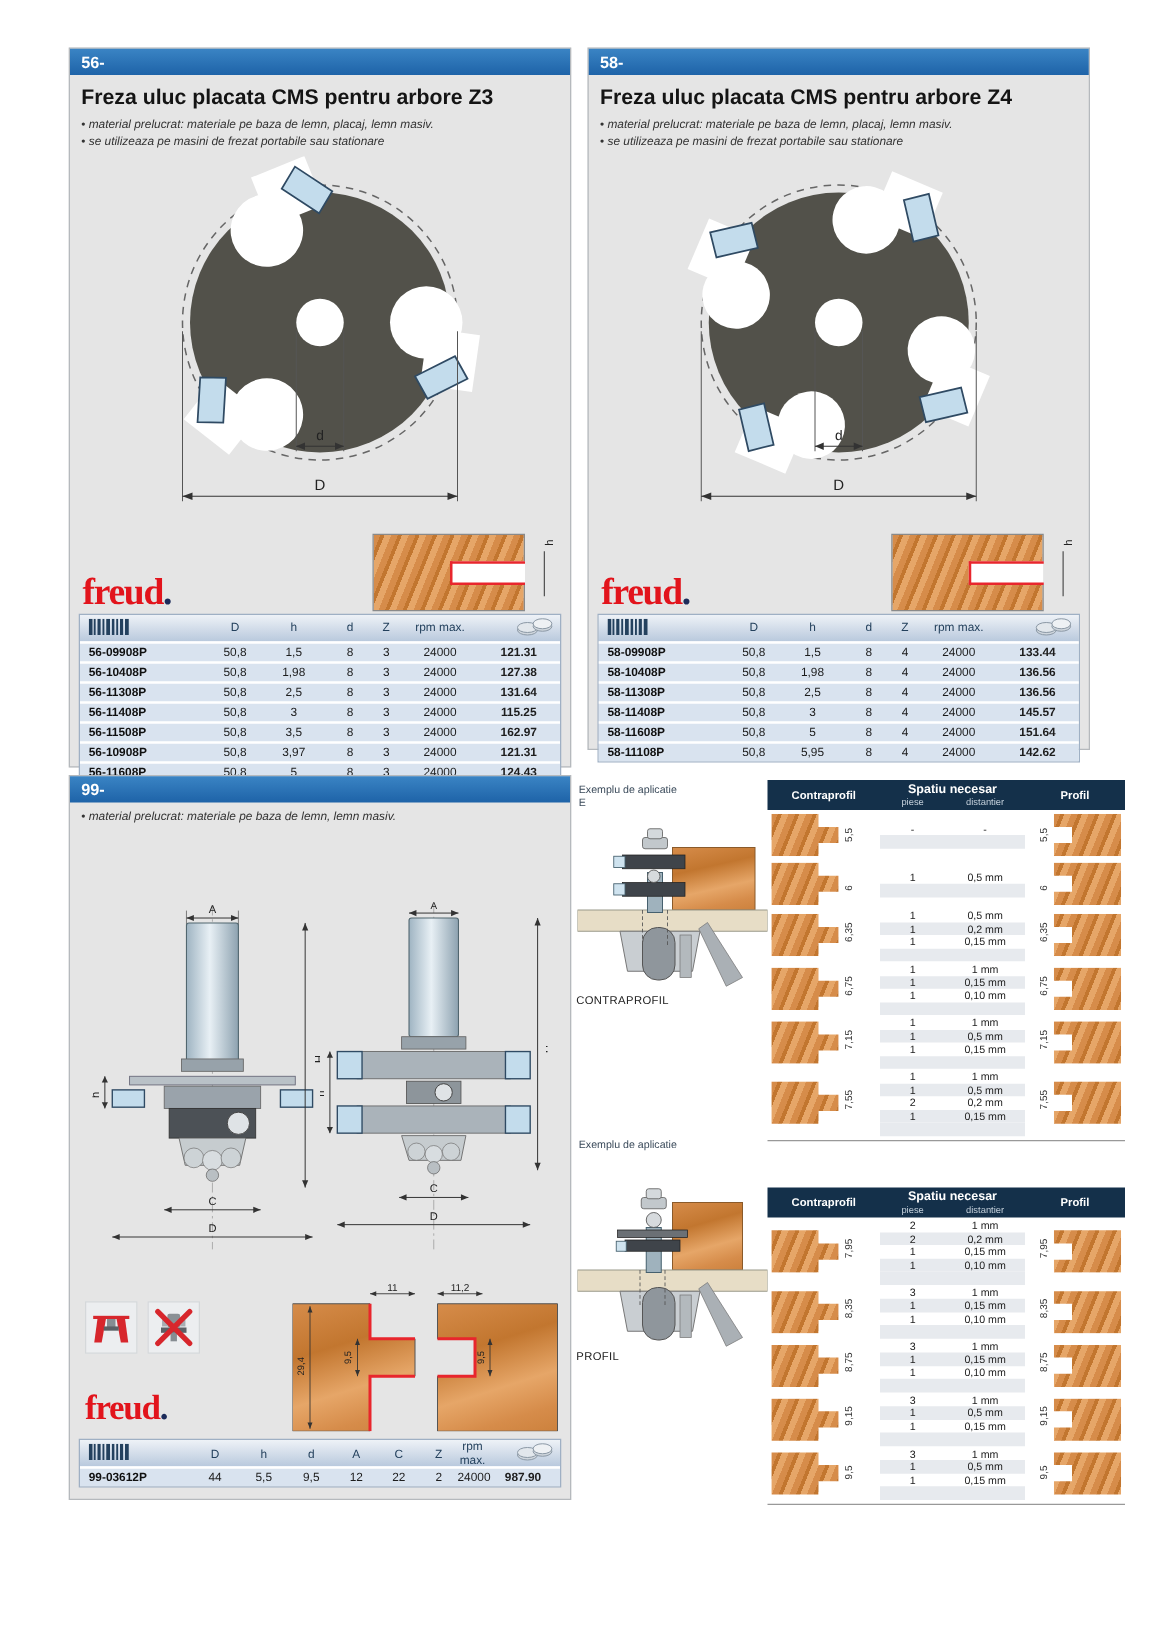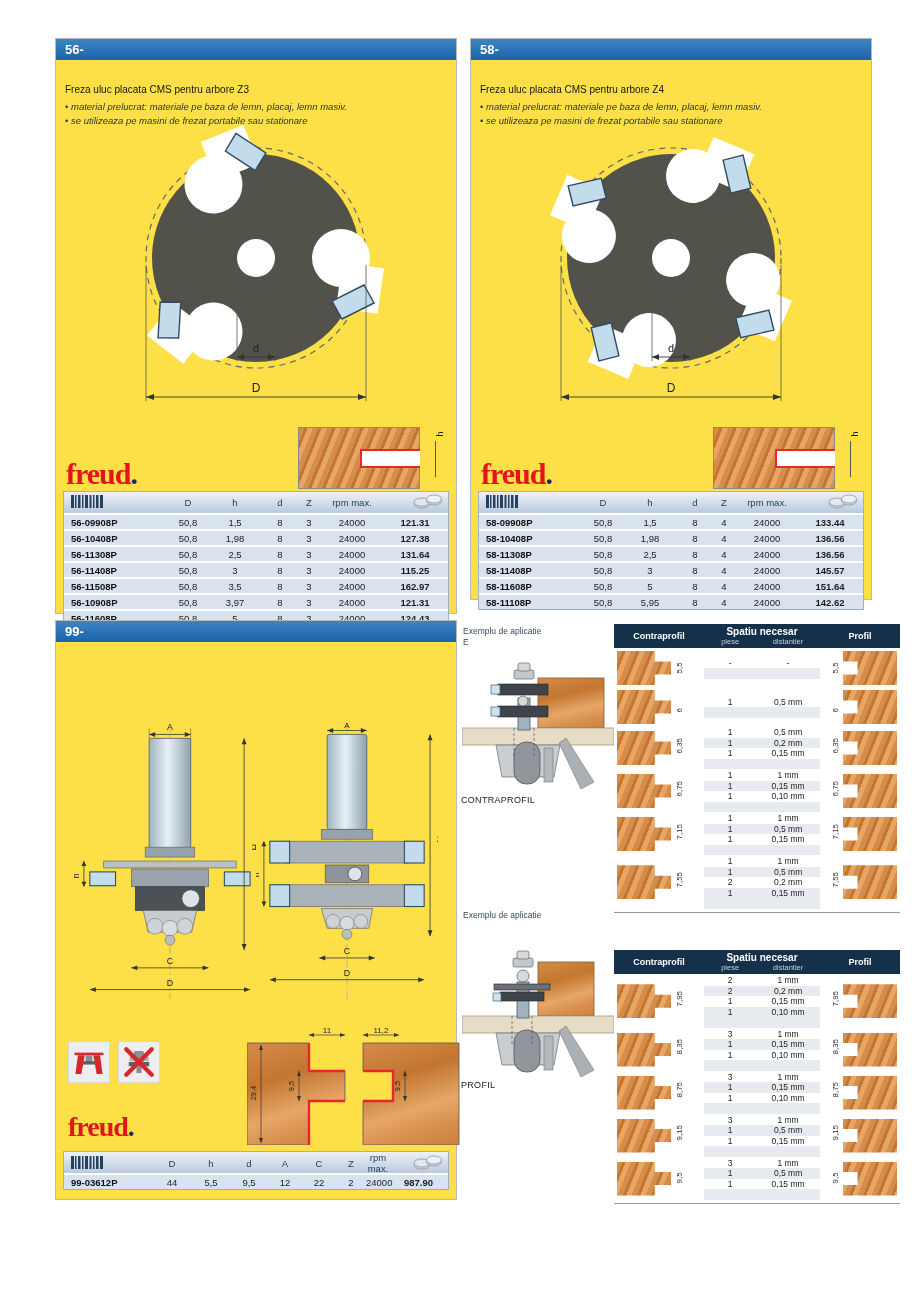--- a/index.html
+++ b/index.html
@@ -1,19 +1,19 @@
 <!DOCTYPE html>
 <html><head>
 <meta charset="utf-8">
 <style>
   html,body{margin:0;padding:0;background:#ffffff;}
   .page{position:relative;width:920px;height:1301px;background:#fff;font-family:"Liberation Sans",sans-serif;overflow:hidden;}
-  .panel{position:absolute;border:1px solid #b5b9bd;background:#fde047;}
+  .panel{position:absolute;border:1px solid #b5b9bd;background:#e5e5e5;}
   .hdr-bar{height:21px;background:linear-gradient(180deg,#3a84c4,#1e63a8);color:#fff;font-size:13px;font-weight:bold;line-height:21px;padding-left:9px;}
-  .title{margin:24px 10px 0 9px;font-size:10px;font-weight:normal;color:#141414;}
+  .title{margin:8px 10px 0 9px;font-size:17px;font-weight:bold;color:#141414;}
   .bullets{margin:5px 10px 0 9px;}
   .bullet{font-size:9.5px;font-style:italic;color:#333;line-height:1.45;}
   .bullet::before{content:"• ";font-style:normal;}
   .cutter-wrap{position:absolute;left:50%;transform:translateX(-50%);top:86px;}
   .media-row{position:absolute;left:10px;right:8px;top:384px;height:66px;display:flex;justify-content:space-between;align-items:flex-end;}
   .freud{font-family:Liberation Serif, serif;font-weight:bold;font-size:30px;color:#e2141c;letter-spacing:-1px;line-height:1;}
   .freud .dot{color:#1c2b5a;}
   .freud.small{font-size:28px;}
   
   .groove{position:relative;width:150px;height:62px;}
@@ -49,21 +49,21 @@
   .wcell.left{padding-left:3px;}
   .wcell.right{justify-content:flex-end;padding-right:3px;}
   .wood{width:54px;height:34px;background:repeating-linear-gradient(112deg,#d68c4a 0 5px,#c2762f 5px 8px,#e6a668 8px 13px);}
   .wood.c{clip-path:polygon(0 0,70% 0,70% 31%,100% 31%,100% 69%,70% 69%,70% 100%,0 100%);}
   .wood.p{clip-path:polygon(0 0,100% 0,100% 100%,0 100%,0 69%,27% 69%,27% 31%,0 31%);}
   .dim{display:inline-block;transform:rotate(-90deg);font-size:8px;color:#333;width:10px;white-space:nowrap;}
   
   .icons-row{position:absolute;left:12px;top:420px;display:flex;gap:8px;}
   .iconbox{width:40px;height:40px;background:#eceef0;border:1px solid #d5d8da;display:flex;align-items:center;justify-content:center;}
   .diagrams{position:absolute;left:0;right:0;top:98px;display:flex;justify-content:space-around;padding:0 18px;}
-  .joints{position:absolute;left:178px;top:406px;display:flex;gap:14px;margin-left:13px;}
+  .joints{position:absolute;left:178px;top:406px;display:flex;gap:14px;}
   .logo99{position:absolute;left:12px;top:492px;}
   svg text{font-family:"Liberation Sans",sans-serif;}
 </style>
 </head>
 <body>
 
 <div class="page">
 
   <div class="panel" style="left:55px;top:38px;width:400px;height:574px;">
     <div class="hdr-bar">56-</div>
@@ -351,20 +351,21 @@
           <div class="num">4</div>
           <div class="num">24000</div>
           <div class="price">142.62</div>
         </div>
       </div>
   </div>
 
   <div class="panel" style="left:55px;top:620px;width:400px;height:578px;">
     <div class="hdr-bar">99-</div>
     <div class="bullets">
+      <div class="bullet">material prelucrat: materiale pe baza de lemn, lemn masiv.</div>
     </div>
 
     <div class="diagrams">
       <svg width="184" height="288" viewBox="0 0 184 288">
         <defs>
             <linearGradient id="sh1" x1="0" y1="0" x2="1" y2="0">
               <stop offset="0" stop-color="#9fb4c2"></stop>
               <stop offset=".45" stop-color="#e8f0f5"></stop>
               <stop offset="1" stop-color="#8da2b0"></stop>
             </linearGradient>

